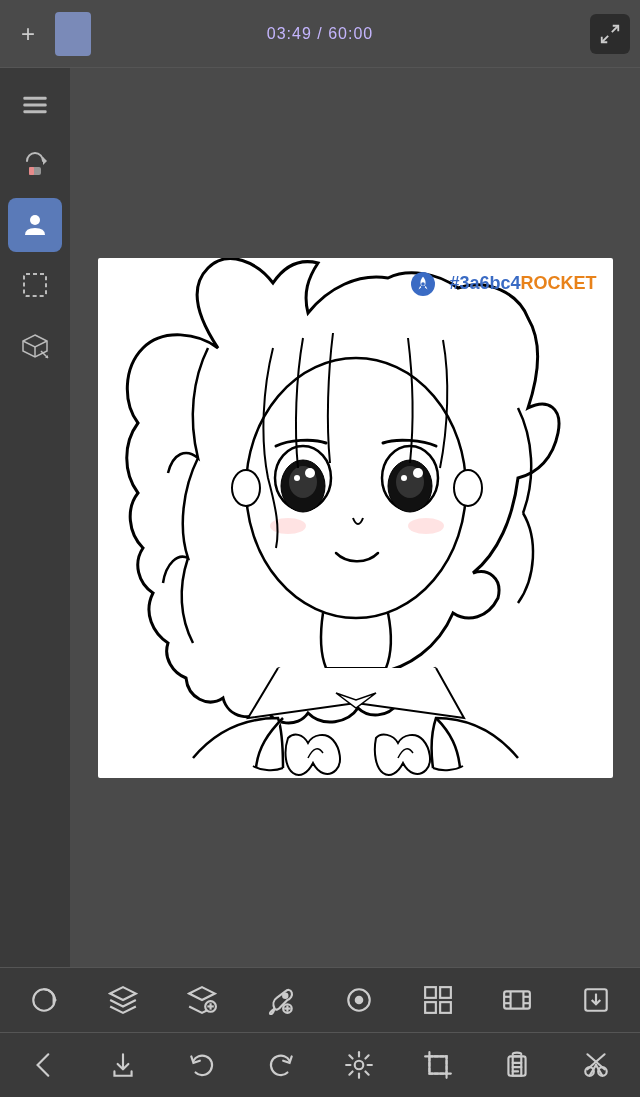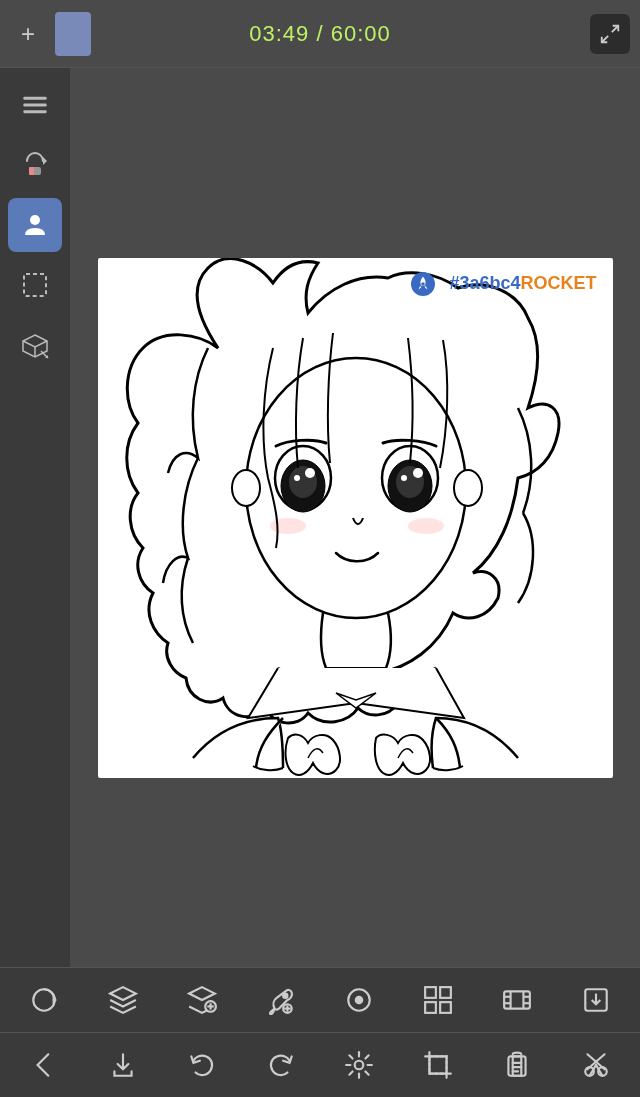--- a/index.html
+++ b/index.html
@@ -33,22 +33,22 @@
       cursor: pointer;
     }
     #top-bar .layer-thumb {
       position: absolute;
       left: 55px;
       width: 36px; height: 44px;
       background: #7a8ab8;
       border-radius: 4px;
     }
     #top-bar .timer {
-      color: #bef264;
-      font-size: 22px;
+      color: #c4b5fd;
+      font-size: 16px;
       letter-spacing: 1px;
     }
     #top-bar .expand-btn {
       position: absolute;
       right: 10px;
       width: 40px; height: 40px;
       background: rgba(0,0,0,0.4);
       border-radius: 6px;
       display: flex; align-items: center; justify-content: center;
       cursor: pointer;

